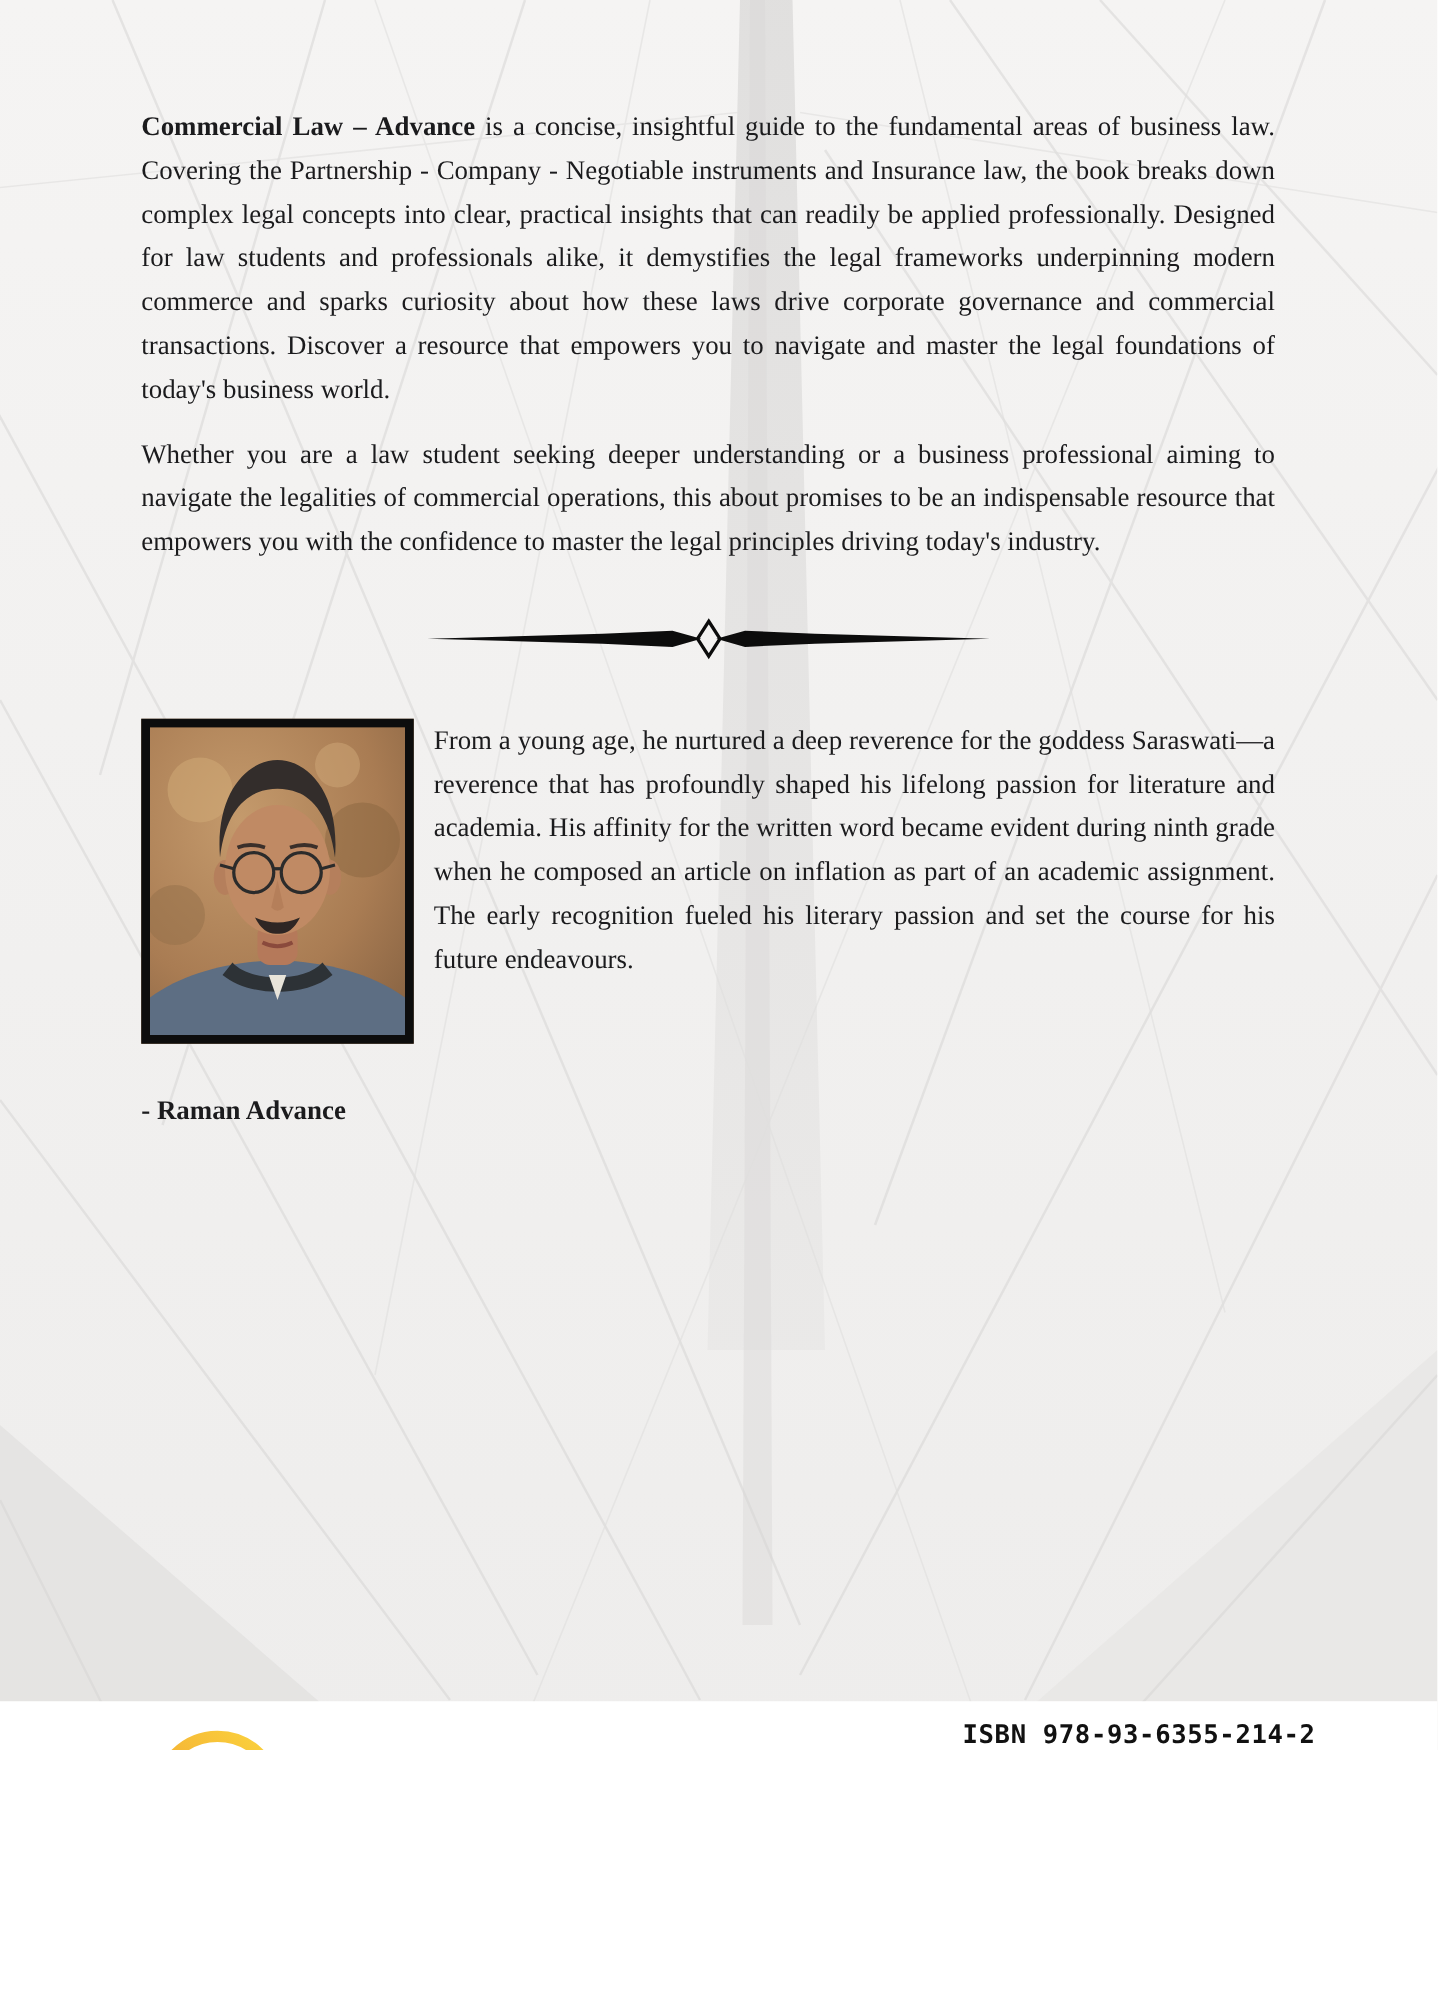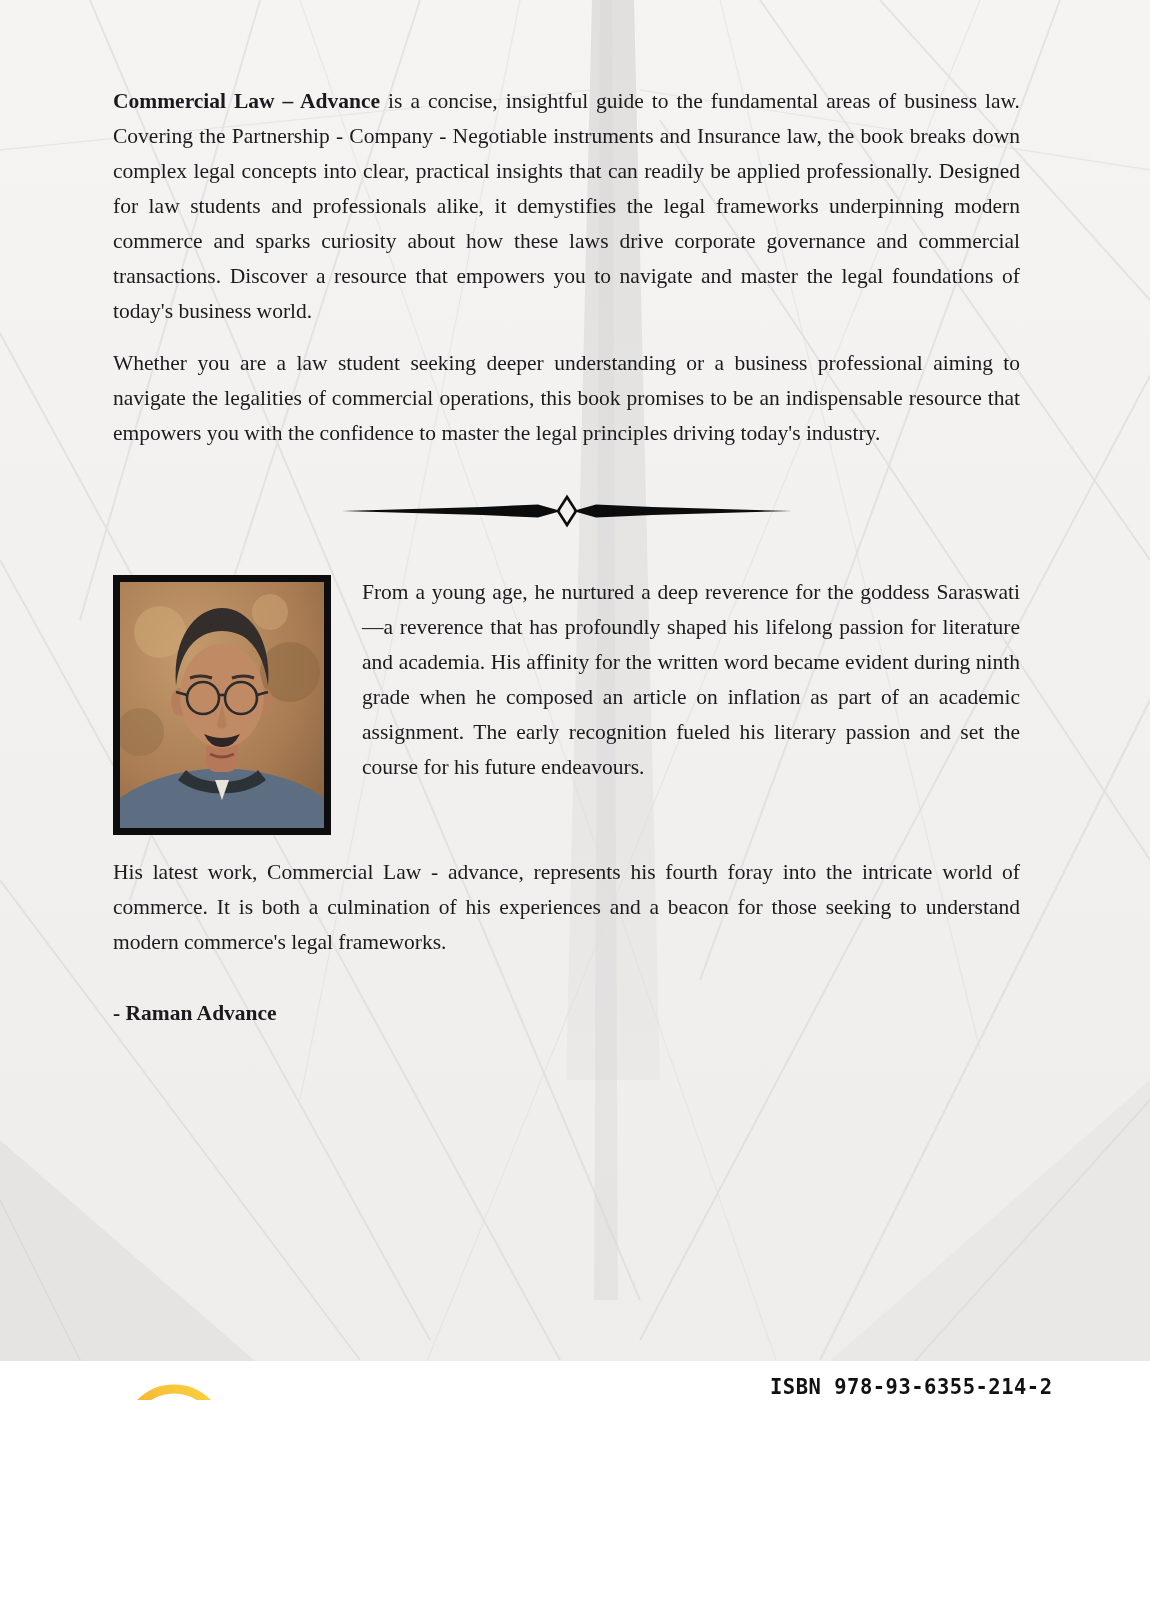--- a/index.html
+++ b/index.html
@@ -15,21 +15,21 @@
   .content{
     position:absolute;left:113px;top:84px;width:907px;z-index:2;
   }
   .content p{
     margin:0 0 17px 0;
     font-size:21.5px;line-height:35px;
     text-align:justify;
   }
   .lead-bold{font-weight:bold;}
   .divider-wrap{display:flex;justify-content:center;margin:42px 0 46px 0;}
-  .author-row{display:flex;align-items:flex-start;margin-bottom:20px;gap:15px;}
+  .author-row{display:flex;align-items:flex-start;margin-bottom:20px;}
   .photo-frame{
     flex:0 0 auto;
     width:204px;height:246px;
     border:7px solid #0d0d0d;
     background:#a97c53;
     margin-right:16px;
   }
   .bio-col{flex:1 1 auto;}
   .signature{
     text-align:right;font-weight:bold;font-size:23px;
@@ -111,21 +111,21 @@
       <line x1="720" y1="0" x2="980" y2="1050"></line>
       <line x1="0" y1="150" x2="590" y2="90"></line>
       <line x1="1150" y1="170" x2="640" y2="90"></line>
     </g>
   </svg>
 
   <div class="content">
 
     <p><span class="lead-bold">Commercial Law – Advance</span><span> is a concise, insightful guide to the fundamental areas of business law. Covering the Partnership - Company - Negotiable instruments and Insurance law, the book breaks down complex legal concepts into clear, practical insights that can readily be applied professionally. Designed for law students and professionals alike, it demystifies the legal frameworks underpinning modern commerce and sparks curiosity about how these laws drive corporate governance and commercial transactions. Discover a resource that empowers you to navigate and master the legal foundations of today's business world.</span></p>
 
-    <p>Whether you are a law student seeking deeper understanding or a business professional aiming to navigate the legalities of commercial operations, this book promises to be an indispensable resource that empowers you with the confidence to master the legal principles driving today's industry.</p>
+    <p>Whether you are a law student seeking deeper understanding or a business professional aiming to navigate the legalities of commercial operations, this about promises to be an indispensable resource that empowers you with the confidence to master the legal principles driving today's industry.</p>
 
     <div class="divider-wrap">
       <svg width="450" height="36" viewBox="0 0 450 36">
         <polygon points="0,18 140,14 196,11.5 219,18 196,24.5 140,22" fill="#0c0c0c"></polygon>
         <polygon points="450,18 310,14 254,11.5 231,18 254,24.5 310,22" fill="#0c0c0c"></polygon>
         <polygon points="183,18 193,12 203,18 193,24" fill="#0c0c0c"></polygon>
         <polygon points="247,18 257,12 267,18 257,24" fill="#0c0c0c"></polygon>
         <polygon points="225,4 234,18 225,32 216,18" fill="none" stroke="#0c0c0c" stroke-width="2.6"></polygon>
       </svg>
     </div>
@@ -163,21 +163,20 @@
           <path d="M102,122 L97,144 Q102,149 107,144 Z" fill="#b57f5a"></path>
           <path d="M84,152 Q102,160 120,152 Q113,166 102,165 Q91,166 84,152 Z" fill="#2e2624"></path>
           <path d="M90,172 Q102,178 114,172" stroke="#8a4a3c" stroke-width="3" fill="none"></path>
         </svg>
       </div>
       <div class="bio-col">
         <p style="margin-bottom:0;">From a young age, he nurtured a deep reverence for the goddess Saraswati—a reverence that has profoundly shaped his lifelong passion for literature and academia. His affinity for the written word became evident during ninth grade when he composed an article on inflation as part of an academic assignment. The early recognition fueled his literary passion and set the course for his future endeavours.</p>
       </div>
     </div>
 
-    <p>His latest work, Commercial Law - advance, represents his fourth foray into the intricate world of commerce. It is both a culmination of his experiences and a beacon for those seeking to understand modern commerce's legal frameworks.</p>
 
     <p class="signature">- Raman Advance</p>
   </div>
 
   <div class="footer-band">
 
     <div class="logo-group">
       <div class="logo-ring">
         <svg width="122" height="122" viewBox="0 0 122 122">
           <defs>

